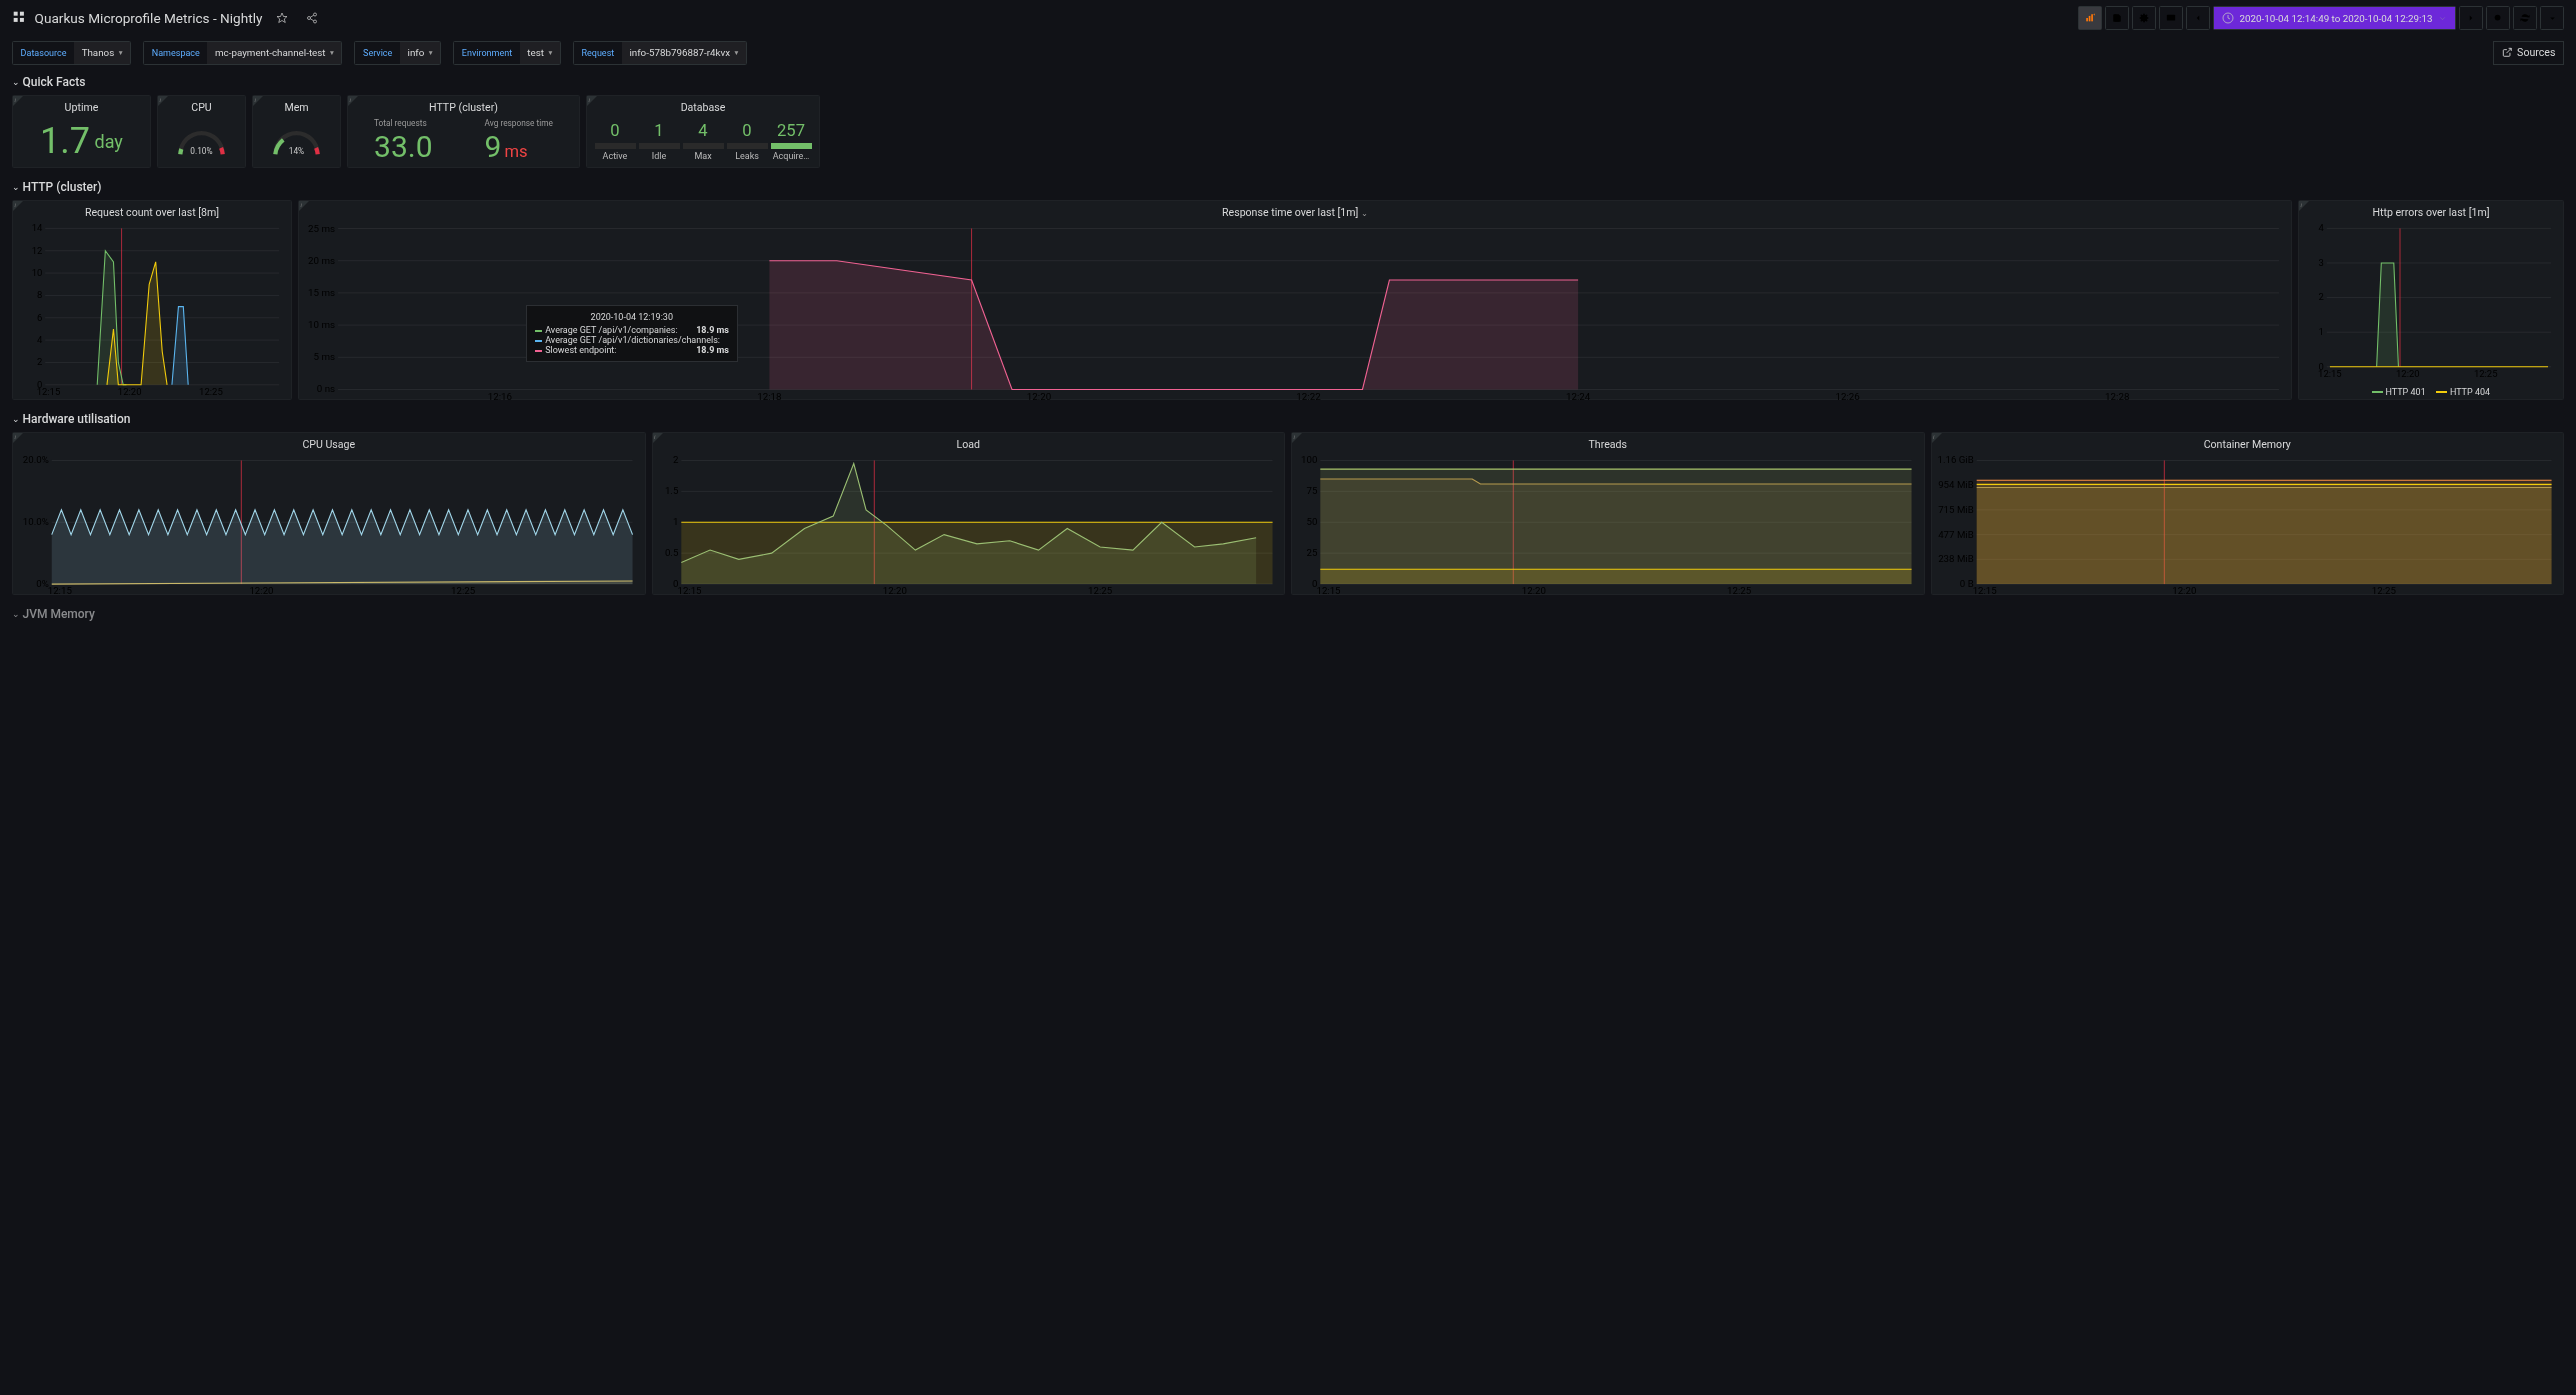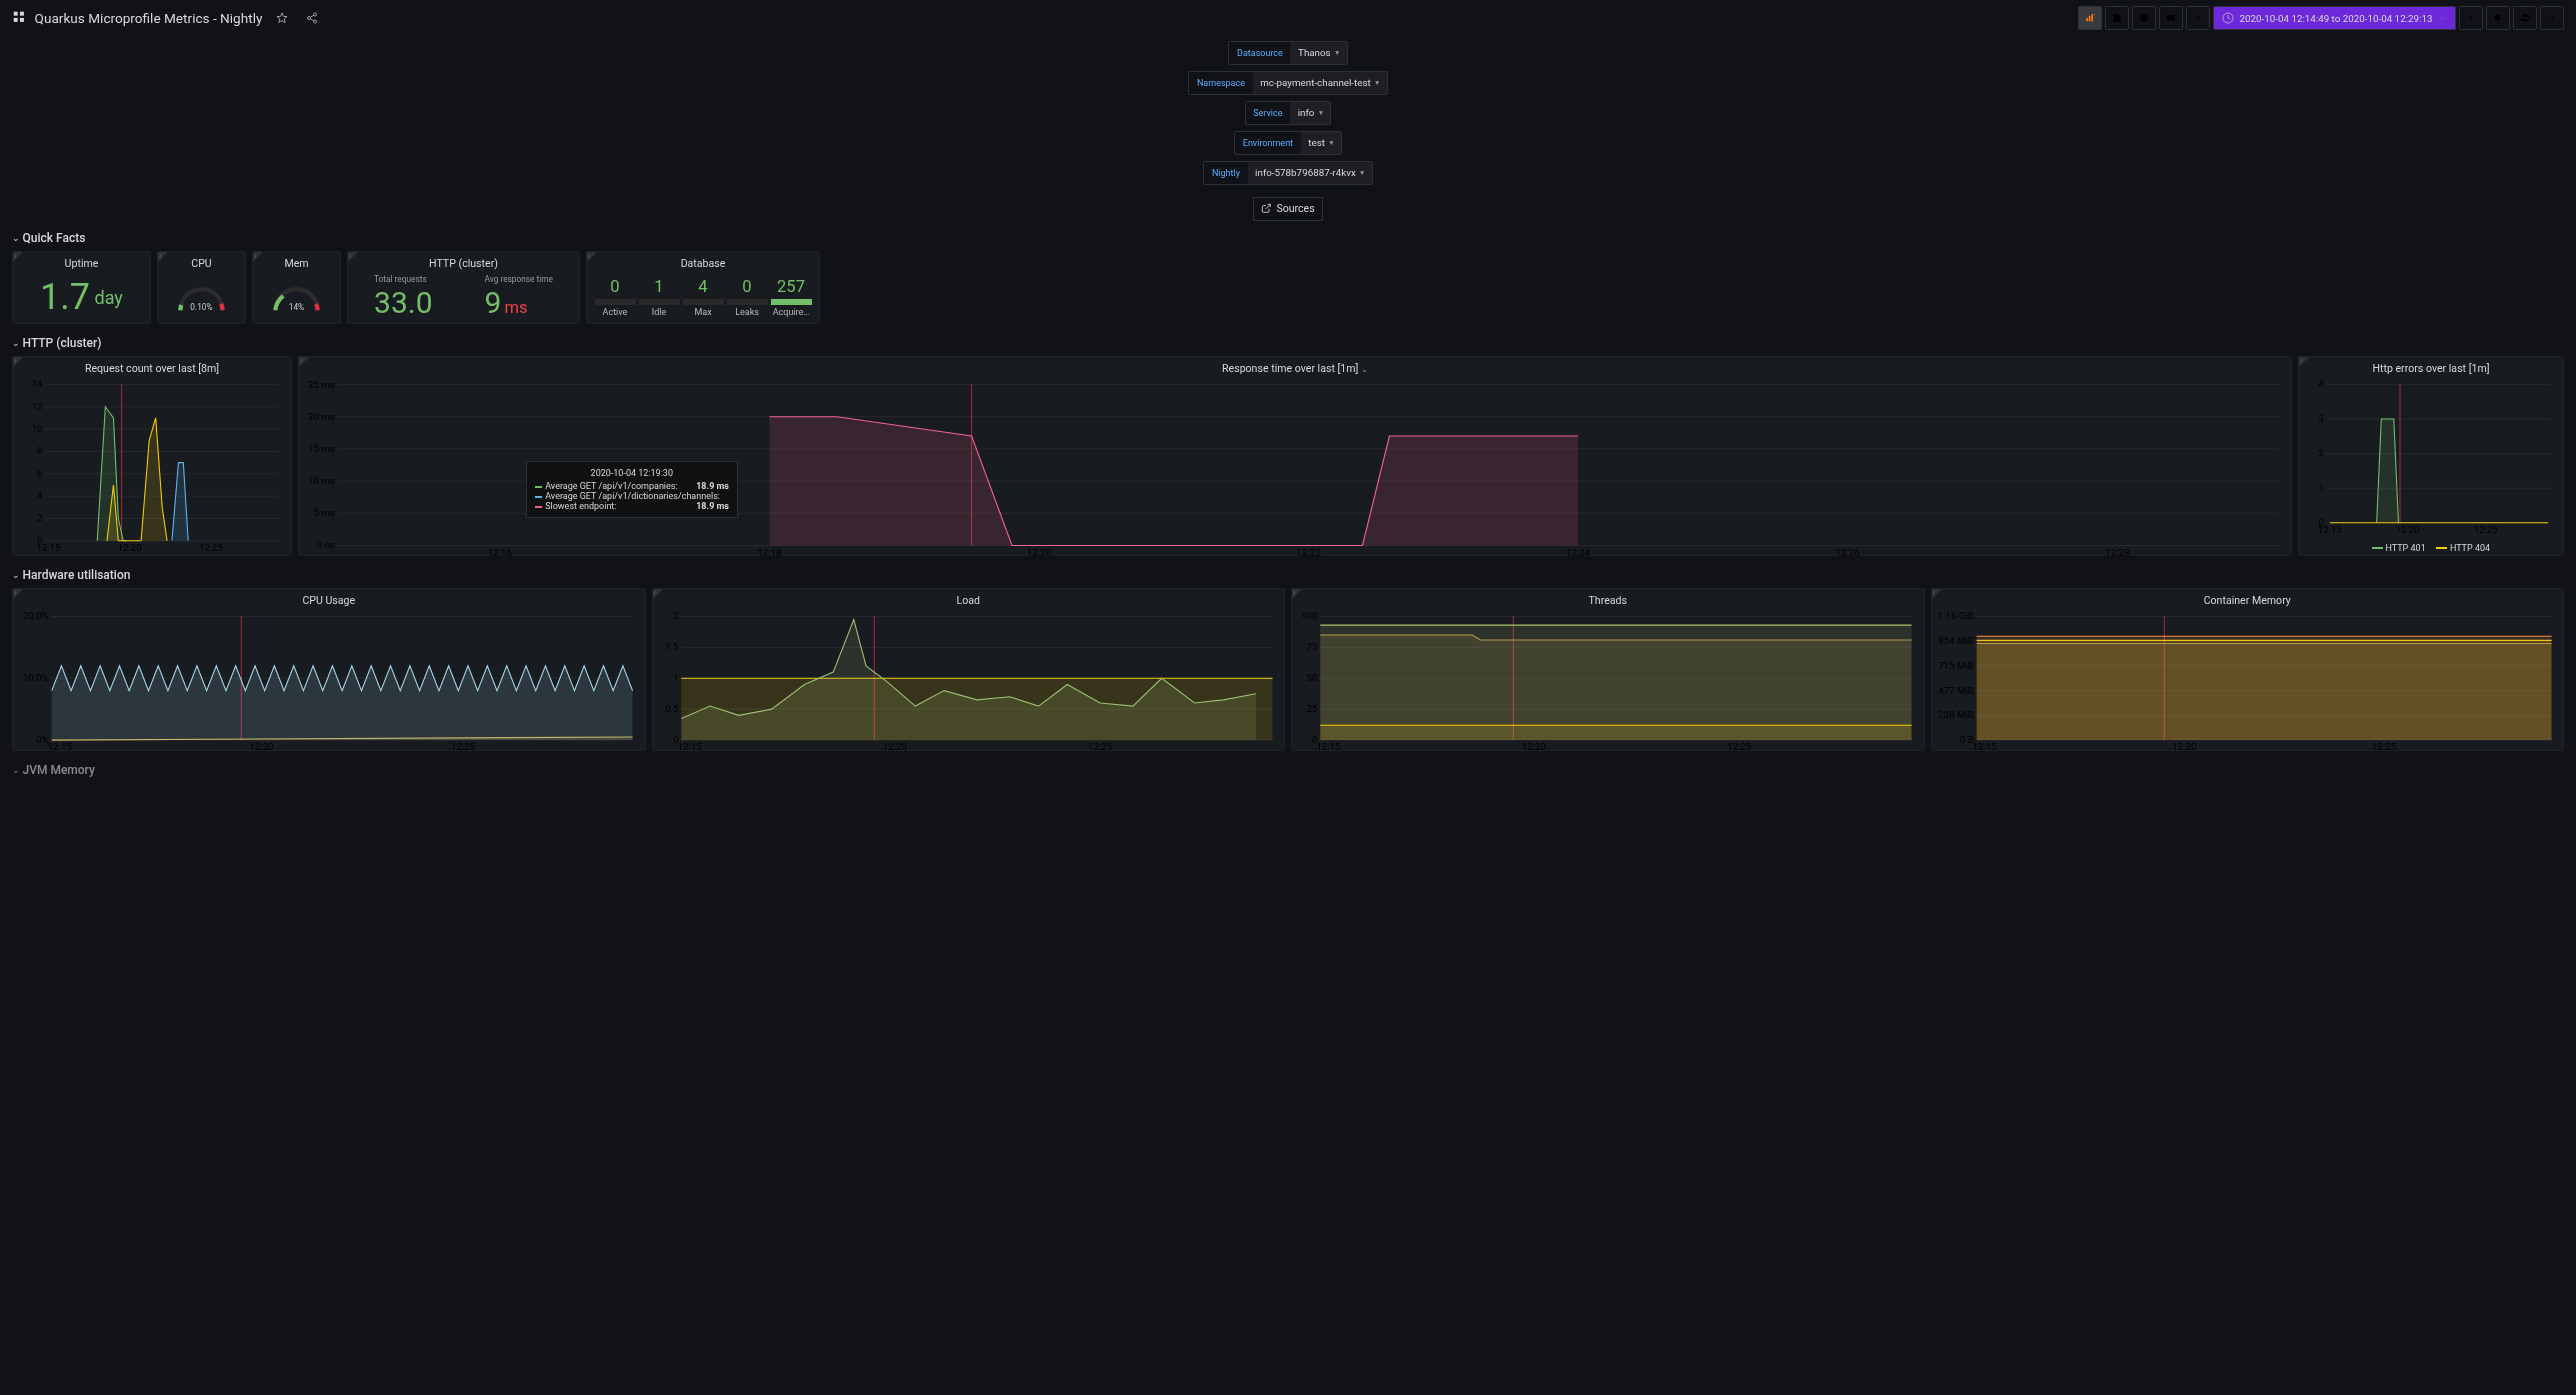--- a/index.html
+++ b/index.html
@@ -11,21 +11,21 @@
 .apps-icon svg { width:13.6px; height:13.6px; fill:#d8d9da; }
 .dash-title { font-size:13.6px; color:#d8d9da; }
 .icon-btn { background:none; border:none; color:#d8d9da; cursor:pointer; padding:4.5px; display:flex; align-items:center; justify-content:center; }
 .icon-btn svg { width:12px; height:12px; stroke:#c7c7c7; fill:none; stroke-width:1.5; }
 .toolbar { display:flex; gap:3px; align-items:center; }
 .tool-btn { background:#111217; border:0.8px solid #2c3235; color:#d8d9da; height:24px; min-width:24px; padding:0 6px; display:flex; align-items:center; justify-content:center; cursor:pointer; font-size:9.8px; border-radius:1.5px; }
 .tool-btn.active { background:#393a3f; }
 .time-picker { background:#6d28d9; border:0.8px solid #2c3235; height:24px; padding:0 7.6px; display:flex; align-items:center; gap:6px; font-size:9.8px; cursor:pointer; border-radius:1.5px; }
 
 
-.vars { display:flex; align-items:center; gap:6px; padding:4.5px 12px 7.6px; flex-wrap:wrap;flex-direction:column; }
+.vars { display:flex; gap:12px; padding:4.5px 12px 7.6px; flex-wrap:wrap; }
 .var-grp { display:flex; align-items:center; border:0.8px solid #2c3235; border-radius:1.5px; height:24px; }
 .var-label { color:#5eadff; padding:0 7.6px; font-size:9px; }
 .var-val { background:#1f1f23; color:#d8d9da; padding:0 7.6px; height:100%; display:flex; align-items:center; font-size:9.8px; cursor:pointer; }
 .var-val .caret { margin-left:4.5px; font-size:7.6px; color:#999; }
 .vars .spacer { flex:1; }
 .sources-btn { border:0.8px solid #2c3235; height:24px; padding:0 7.6px; display:flex; align-items:center; gap:4.5px; font-size:10.6px; cursor:pointer; background:none; color:#d8d9da; }
 
 
 .row-hdr { display:flex; align-items:center; gap:3px; padding:3px 12px; cursor:pointer; }
 .row-hdr .chev { font-size:9px; }
@@ -193,21 +193,21 @@
       </span>
   </div>
   <div class="var-grp">
     <span class="var-label">Environment</span>
     <span class="var-val">
         <span>test</span>
         <span class="caret">▾</span>
       </span>
   </div>
   <div class="var-grp">
-    <span class="var-label">Nightly</span>
+    <span class="var-label">Request</span>
     <span class="var-val">
         <span>info-578b796887-r4kvx</span>
         <span class="caret">▾</span>
       </span>
   </div>
   <div class="spacer"></div>
   <button class="sources-btn">
     <svg viewBox="0 0 24 24" width="10.6" height="10.6" stroke="#d8d9da" fill="none" stroke-width="2">
         <path d="M18 13v6a2 2 0 0 1-2 2H5a2 2 0 0 1-2-2V8a2 2 0 0 1 2-2h6"></path>
         <polyline points="15 3 21 3 21 9"></polyline>

